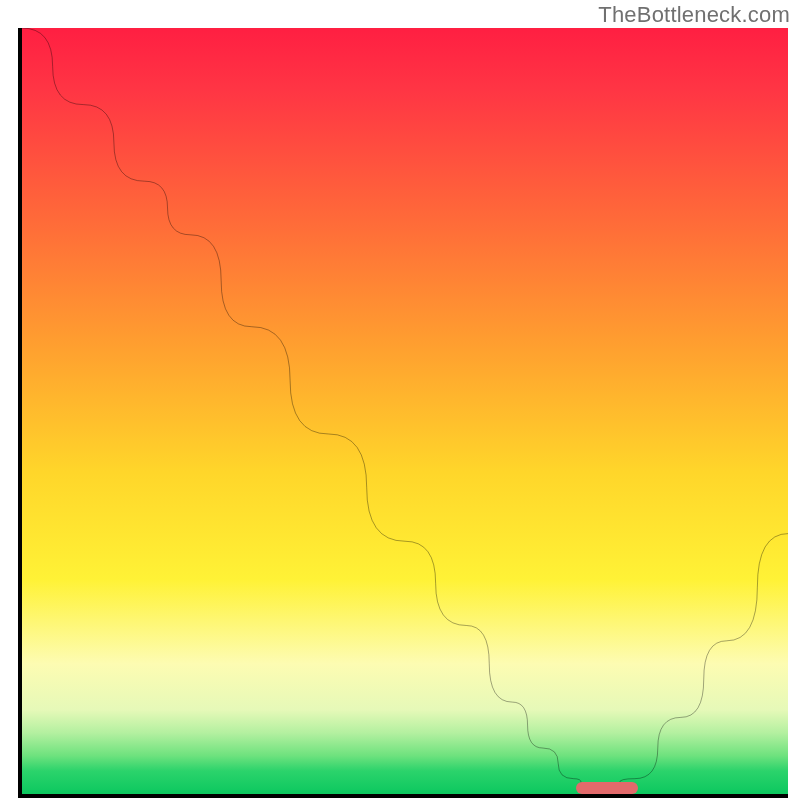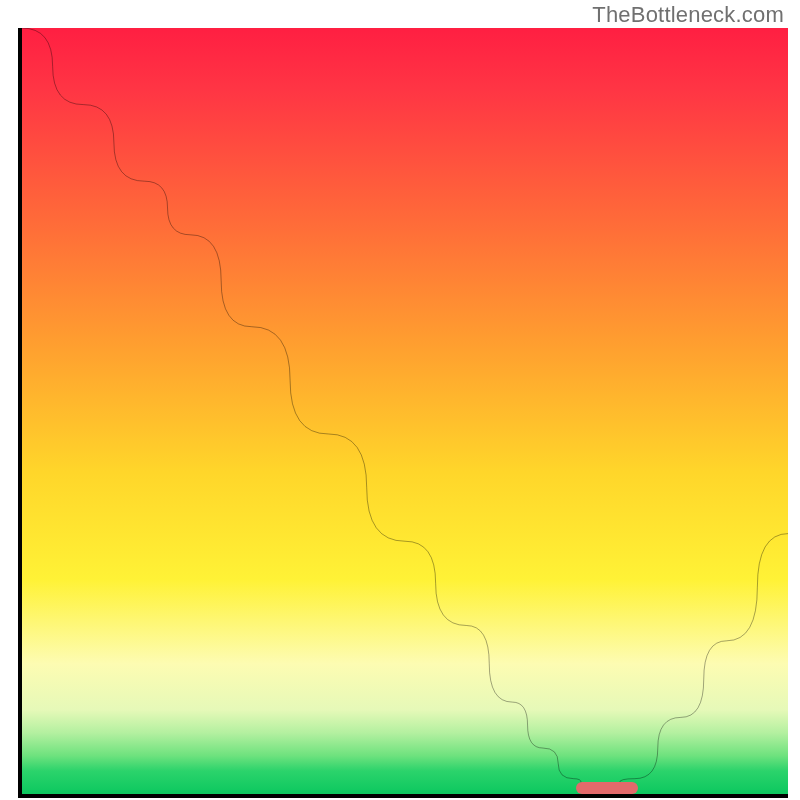--- a/index.html
+++ b/index.html
@@ -11,21 +11,21 @@
     font-family: Arial, Helvetica, sans-serif;
   }
   .container {
     position: relative;
     width: 800px;
     height: 800px;
   }
   .watermark {
     position: absolute;
     top: 2px;
-    right: 16px;
+    right: 10px;
     color: #707070;
     font-size: 22px;
     font-weight: 500;
     letter-spacing: 0.2px;
   }
   .plot-area {
     position: absolute;
     left: 18px;
     top: 28px;
     width: 770px;

